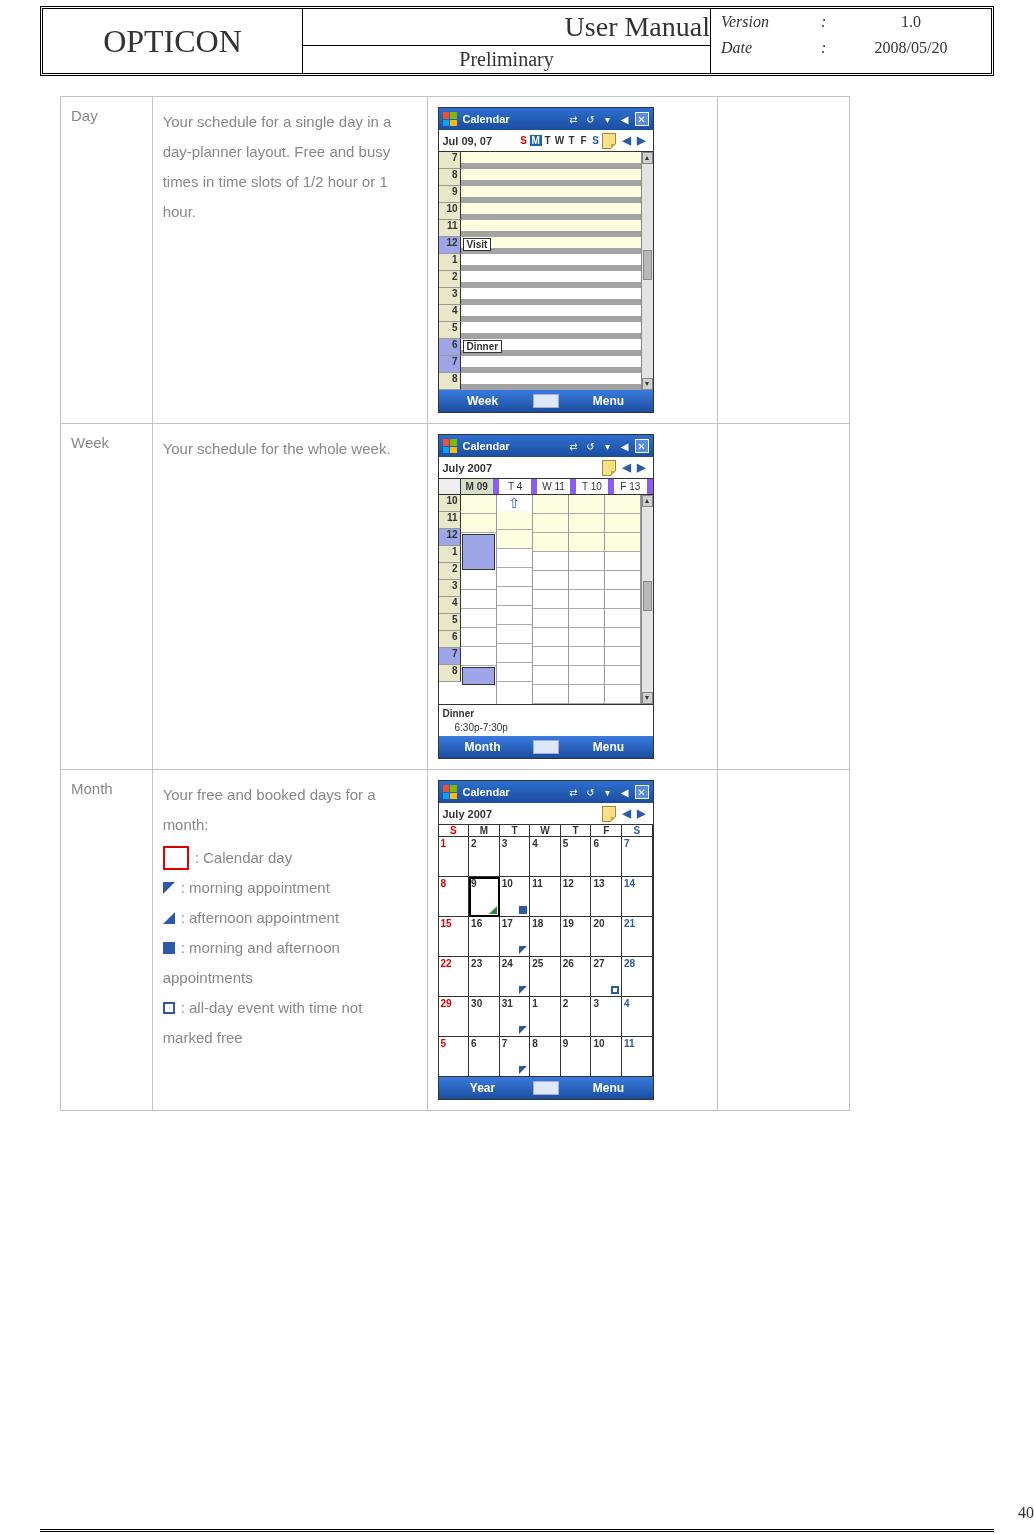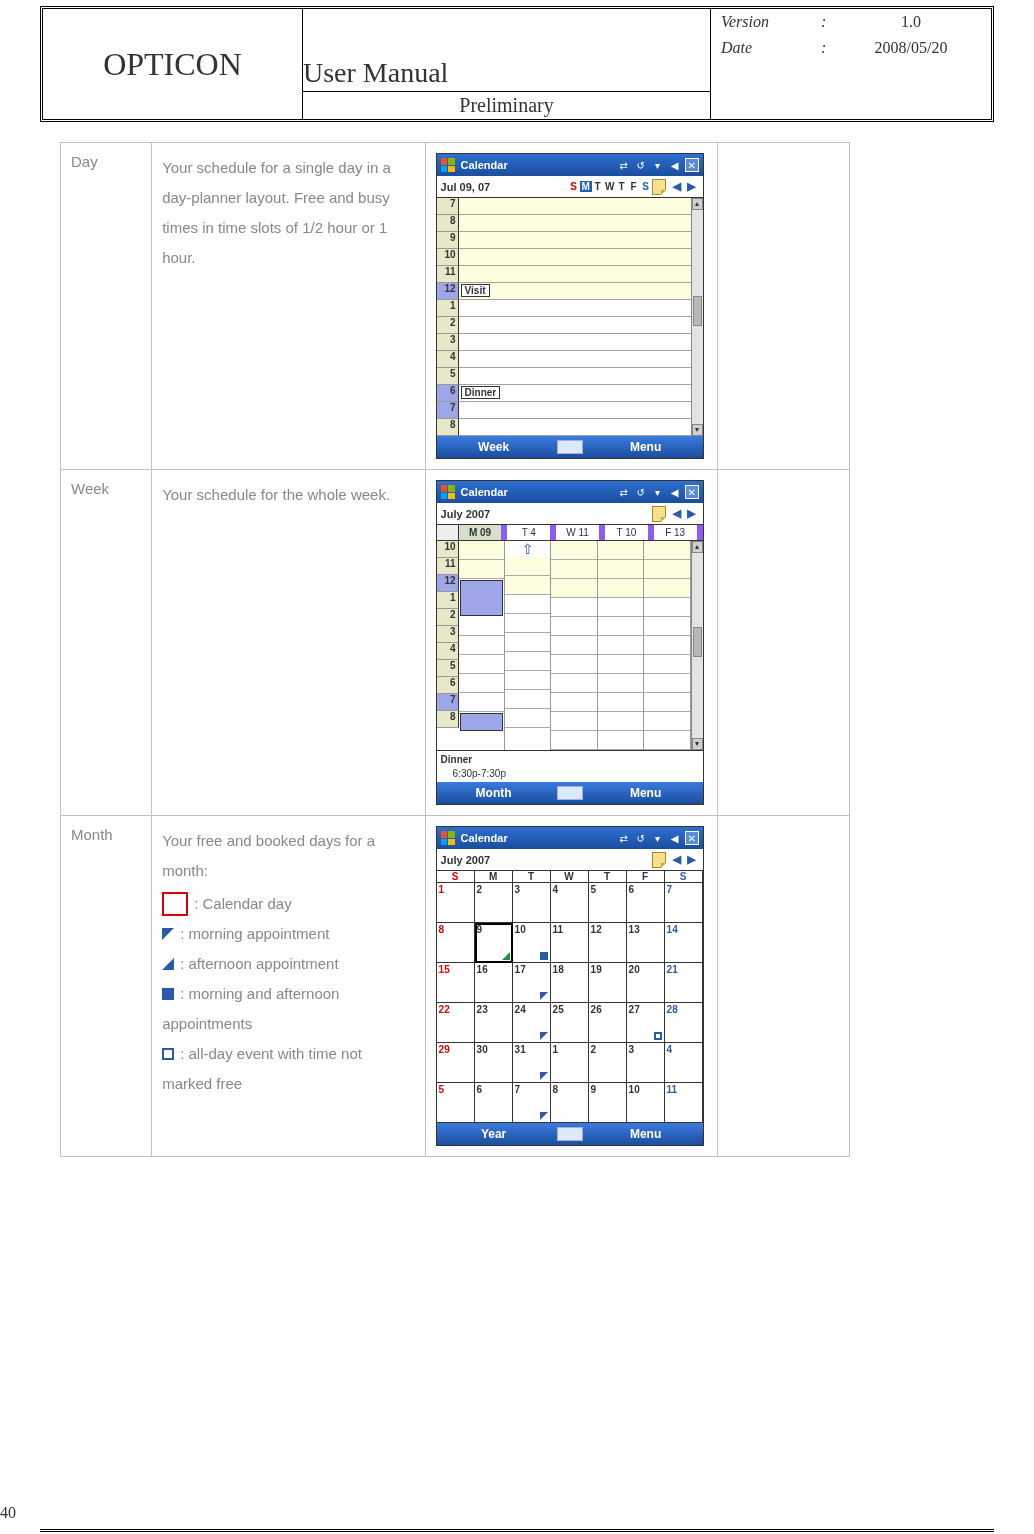--- a/index.html
+++ b/index.html
@@ -30,26 +30,25 @@
     font-size: 32px;
     font-family: "Times New Roman", serif;
   }
   .doc-header .title-block {
     flex: 1;
     border-right: 1px solid #000;
     display: flex;
     flex-direction: column;
   }
   .doc-header .title {
-    text-align: left;
+    text-align: right;
     font-size: 28px;
     font-family: "Times New Roman", serif;
     border-bottom: 1px solid #000;
     padding: 2px 0;
-    margin-top: 46px;
   }
   .doc-header .subtitle {
     text-align: center;
     font-size: 20px;
     font-family: "Times New Roman", serif;
     padding: 2px 0;
   }
   .doc-header .meta {
     width: 280px;
     font-family: "Times New Roman", serif;
@@ -88,21 +87,21 @@
   .icon-tri-afternoon {
     width: 0; height: 0;
     border-bottom: 12px solid #2b5aa8;
     border-left: 12px solid transparent;
   }
   .icon-square { width: 12px; height: 12px; background: #2b5aa8; }
   .icon-outline { width: 12px; height: 12px; border: 2px solid #2b5aa8; background: #fff; }
 
   
   .device {
-    width: 268px;
+    width: 216px;
     font-family: Tahoma, Arial, sans-serif;
     font-size: 11px;
     background: #fff;
     border: 1px solid #333;
   }
   .titlebar {
     background: linear-gradient(#2d6fd1, #1b4d9e);
     color: #fff;
     height: 22px;
     display: flex;
@@ -152,21 +151,21 @@
   .day-body { display: flex; }
   .hours-col { width: 22px; }
   .hours-col div {
     height: 17px; border-bottom: 1px solid #999; border-right: 1px solid #333;
     text-align: right; padding-right: 2px; font-weight: bold; font-size: 10px;
     background: #e8e8c8;
   }
   .hours-col .busy { background: #9fa6e8; }
   .slots-col { flex: 1; }
   .slots-col .slot {
-    height: 17px; border-bottom: 1px solid #a3a3a3;
+    height: 17px; border-bottom: 6px solid #a3a3a3;
     background: #fdfde0; position: relative;
   }
   .slots-col .slot.pm { background: #fff; }
   .slots-col .appt {
     position: absolute; left: 2px; top: 1px;
     background: #fff; border: 1px solid #333;
     padding: 0 3px; font-weight: bold; font-size: 10px;
   }
   .scrollbar {
     width: 12px; background: #e3e3e3; border-left: 1px solid #888;
@@ -240,21 +239,21 @@
   }
   .mark-tri-blue {
     position: absolute; right: 2px; bottom: 2px;
     width: 0; height: 0;
     border-top: 8px solid #2b5aa8;
     border-right: 8px solid transparent;
   }
 
   .page-num {
     position: absolute; bottom: 18px; left: 0; right: 0;
-    text-align: left; font-family: "Times New Roman", serif; font-size: 16px;
+    text-align: right; font-family: "Times New Roman", serif; font-size: 16px;
   }
   .bottom-rule {
     position: absolute; bottom: 8px; left: 40px; right: 40px;
     border-top: 3px double #000;
   }
 </style>
 </head>
 <body>
 
 <div class="page">

